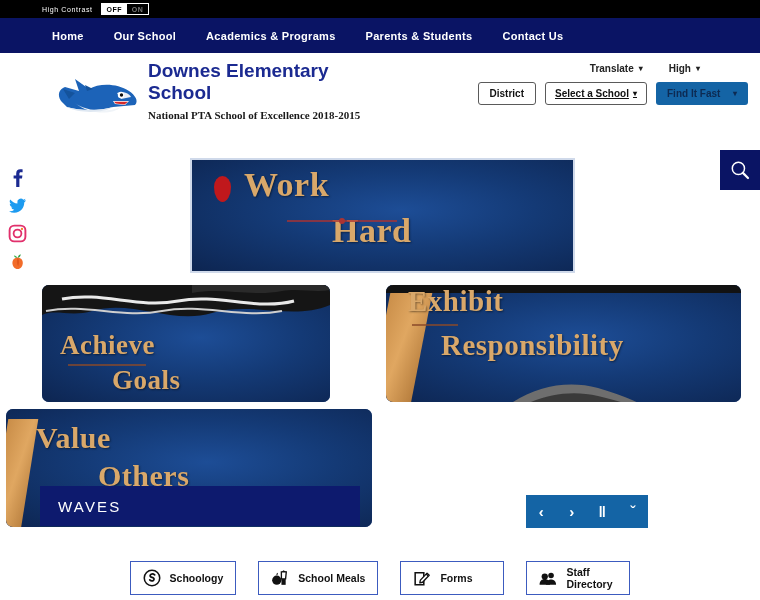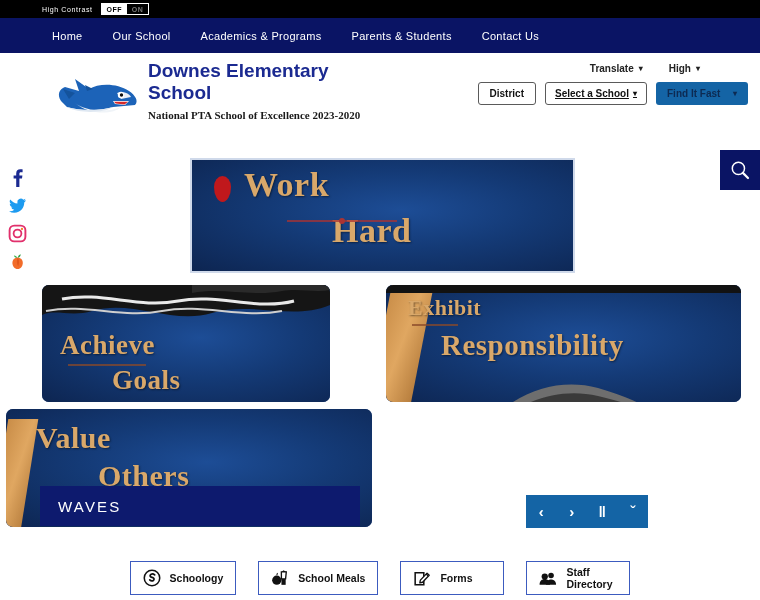--- a/index.html
+++ b/index.html
@@ -29,21 +29,21 @@
   .hc-opt.on  { background: #ffffff; color: #000000; }
   .hc-opt.off { background: #000000; color: #7a7a7a; }
 
   
   .navbar {
     height: 35px; background: #0a1464;
     display: flex; align-items: center; gap: 30px;
     padding-left: 52px;
   }
   .nav-item {
-    color: #ffffff; font-size: 11px; font-weight: normal;
+    color: #ffffff; font-size: 11px; font-weight: bold;
     letter-spacing: .3px; cursor: pointer; white-space: nowrap;
   }
 
   
   .header {
     height: 87px; background: #ffffff; position: relative;
     display: flex; align-items: flex-start;
   }
   .logo-wrap {
     width: 100px; margin-left: 48px; margin-top: 18px;
@@ -136,21 +136,21 @@
     white-space: nowrap;
   }
 
   
   .work-l1 { left: 52px; top: 6px; font-size: 34px; }
   .work-l2 { left: 140px; top: 52px; font-size: 34px; }
   
   .ach-l1 { left: 18px; top: 45px; font-size: 27px; }
   .ach-l2 { left: 70px; top: 80px; font-size: 27px; }
   
-  .exh-l1 { left: 22px; top: 10px; font-size: 22px; }
+  .exh-l1 { left: 22px; top: 0; font-size: 29px; }
   .exh-l2 { left: 55px; top: 44px; font-size: 29px; }
   
   .val-l1 { left: 30px; top: 12px; font-size: 30px; }
   .val-l2 { left: 92px; top: 50px; font-size: 30px; }
   
   .res-l1 { left: 18px; top: 10px; font-size: 28px; }
   .res-l2 { left: 90px; top: 46px; font-size: 28px; }
 
   .wave-top {
     position: absolute; left: 0; top: 0; width: 100%; height: 44px; z-index: 2;
@@ -233,21 +233,21 @@
       <circle cx="66" cy="24" r="3.2" fill="#ffffff"></circle>
       <circle cx="66.5" cy="24" r="1.7" fill="#101010"></circle>
       <path d="M58 30 L74 30 L70 34 L60 33 Z" fill="#ffffff"></path>
       <path d="M59 30.8 L73 30.8 L69.6 33.4 L60.6 32.6 Z" fill="#d62828"></path>
       <path d="M8 18 L20 22 L14 28 Z" fill="#14539c"></path>
       <path d="M30 14 L38 18 L32 20 Z" fill="#14539c"></path>
     </svg>
   </div>
   <div class="title-block">
     <div class="school-name">Downes Elementary School</div>
-    <div class="school-tagline">National PTA School of Excellence 2023-2020</div>
+    <div class="school-tagline">National PTA School of Excellence 2018-2015</div>
   </div>
 
   <div class="header-right">
     <div class="hdr-links">
       <span class="hdr-link">
         <span>Translate</span>
         <span class="chev">▾</span>
       </span>
       <span class="hdr-link">
         <span>High</span>

